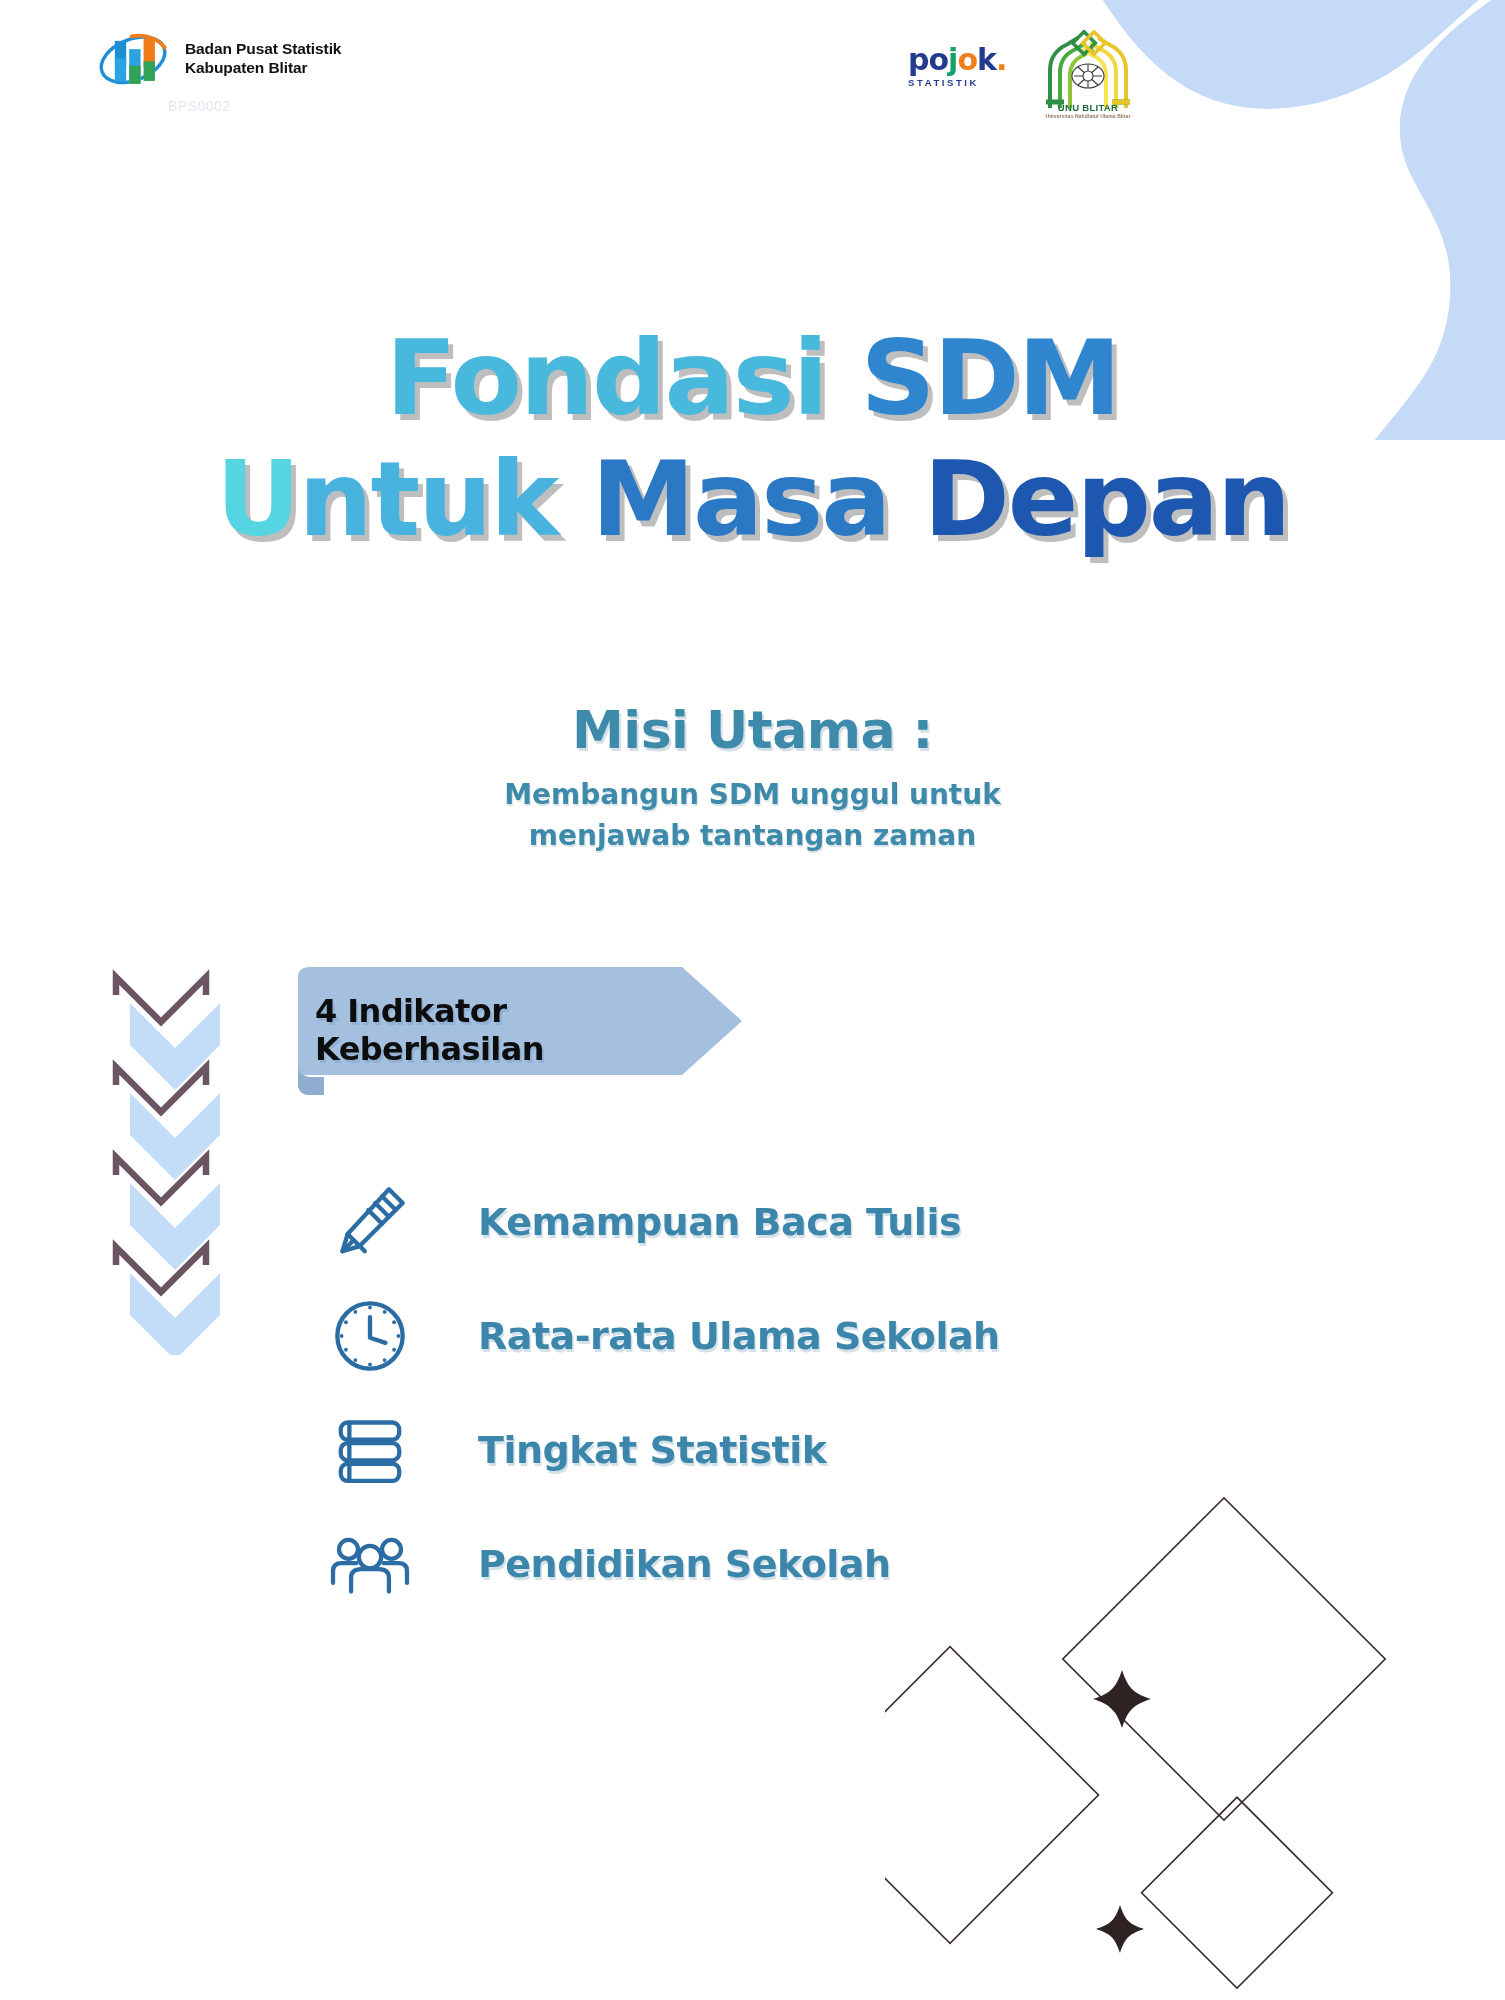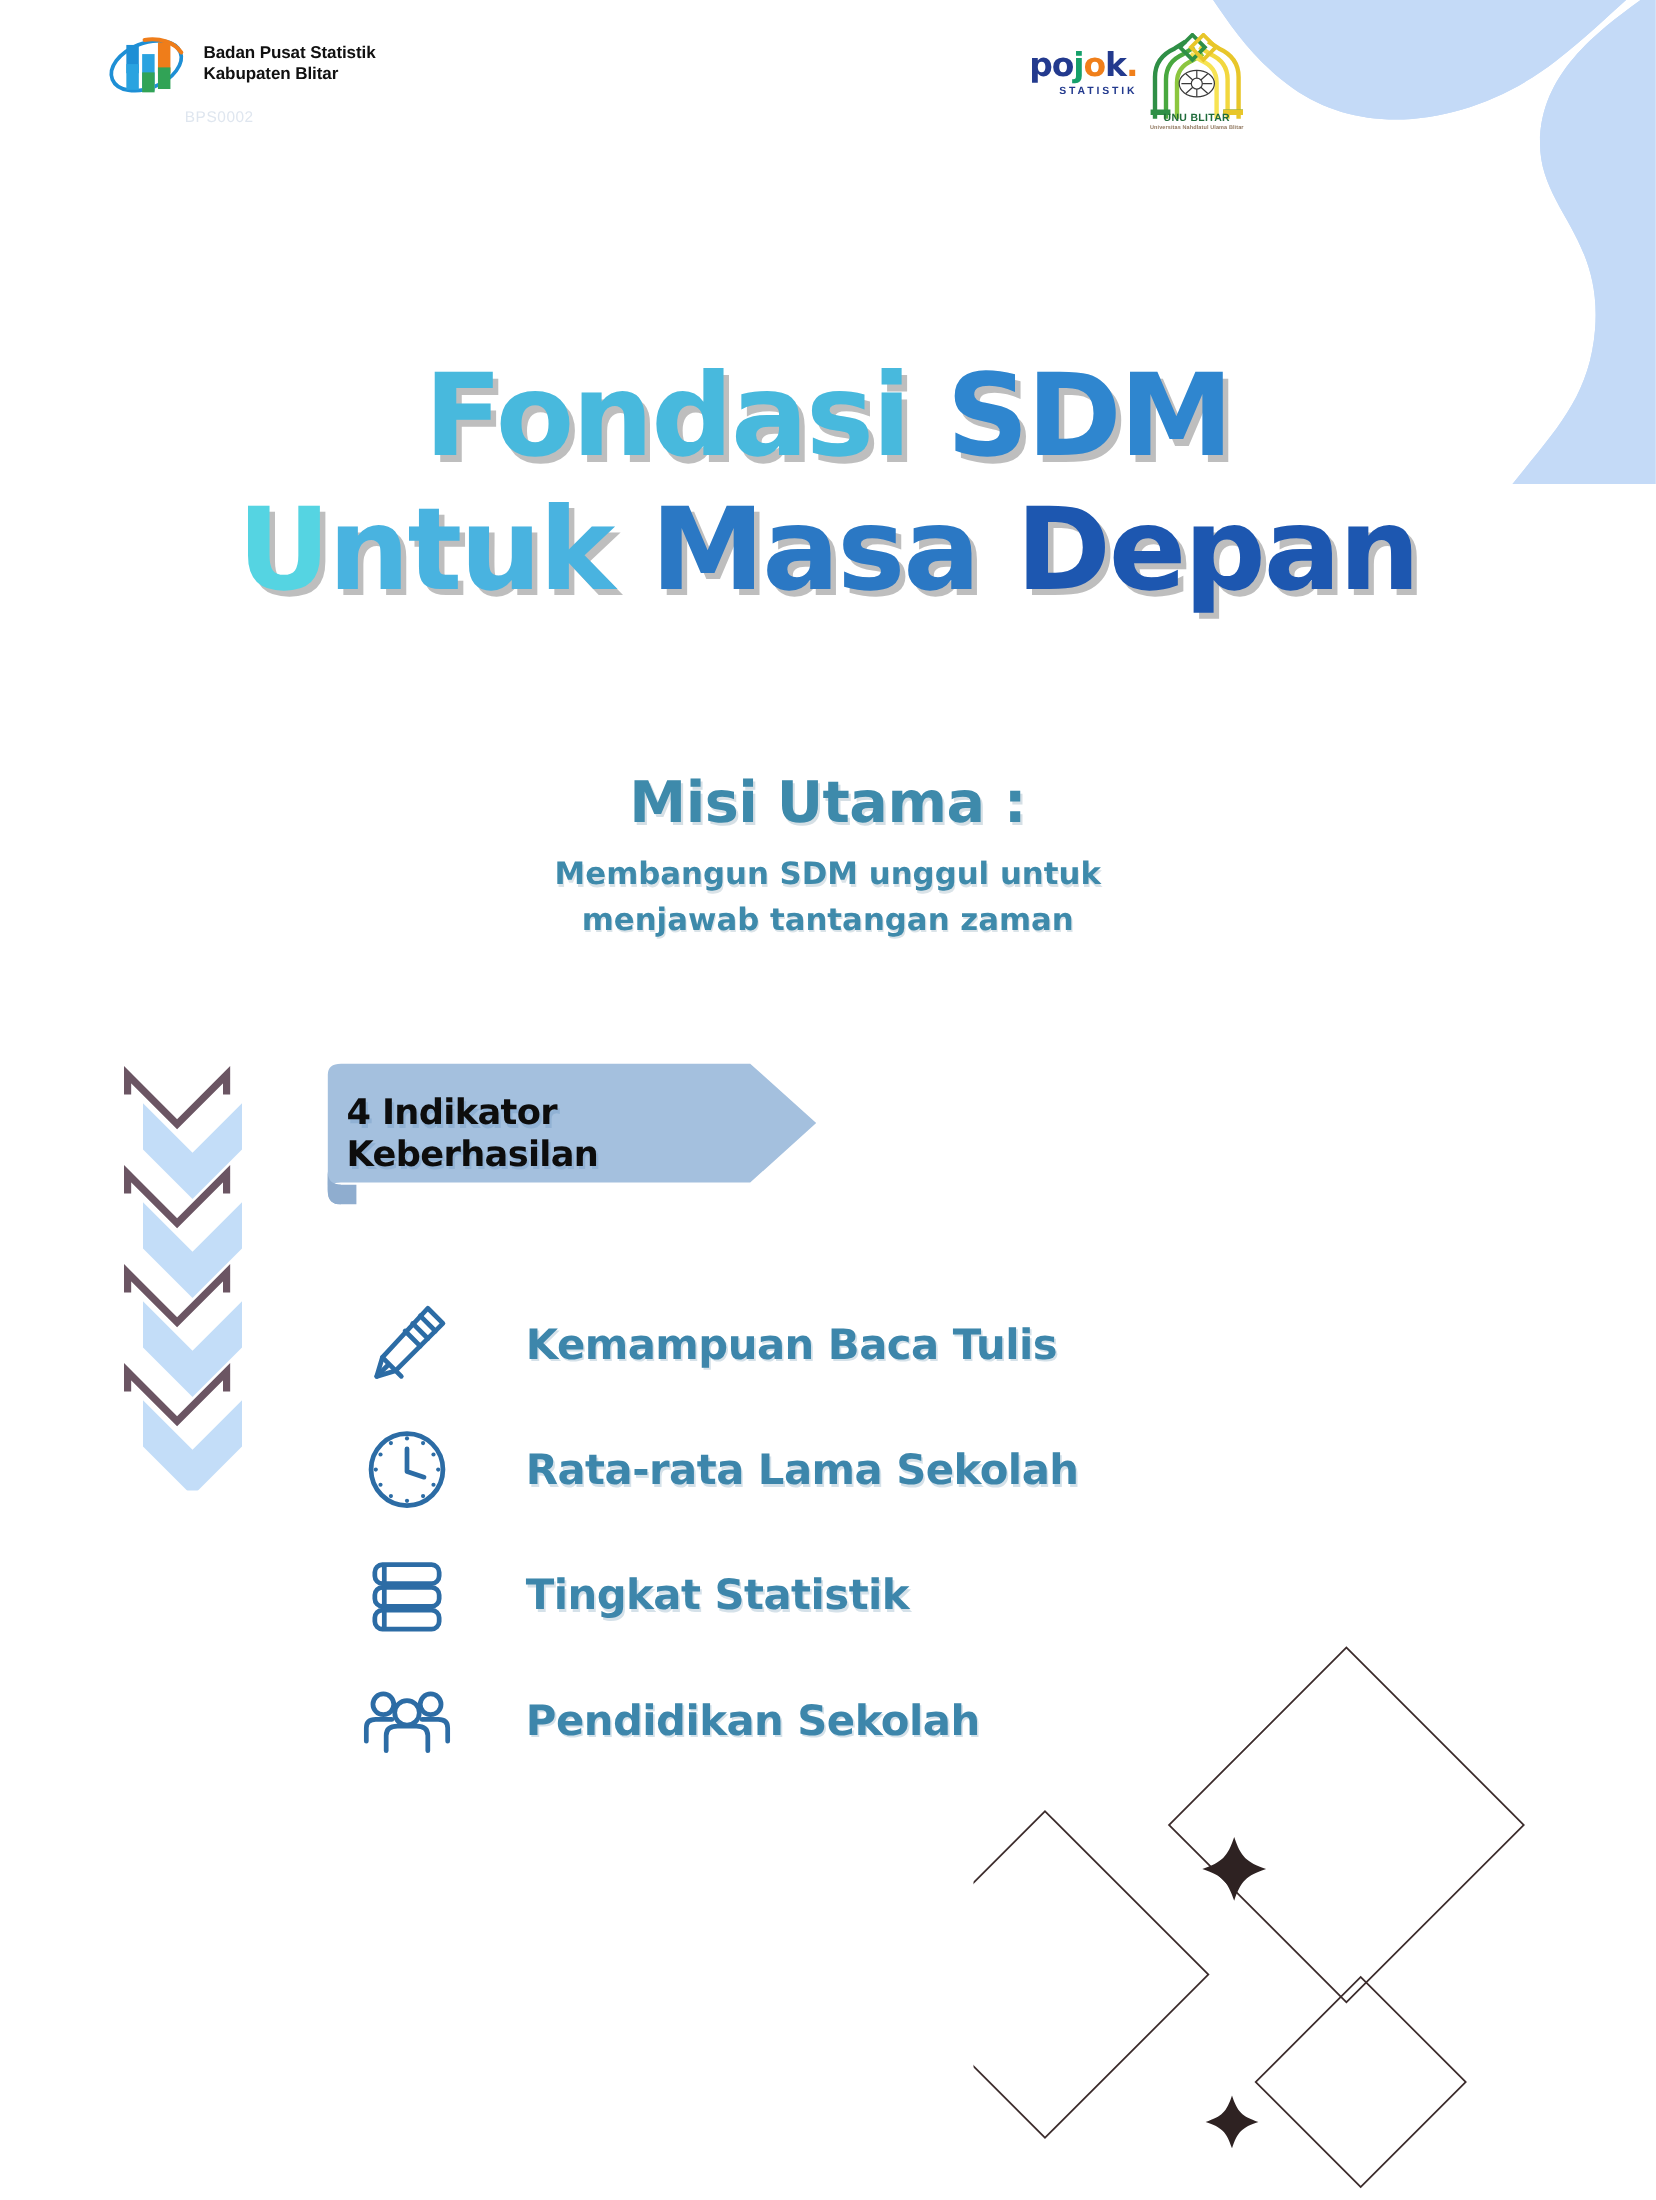--- a/index.html
+++ b/index.html
@@ -17,21 +17,21 @@
 
   
   .header { position:absolute; top:0; left:0; width:1505px; height:130px; z-index:5; }
 
   .bps-logo { position:absolute; left:95px; top:28px; display:flex; align-items:center; gap:14px; }
   .bps-mark { width:76px; height:62px; flex:none; }
   .bps-text { font-size:15.5px; font-weight:bold; line-height:1.22; color:#111; letter-spacing:-0.1px; }
 
   .ghost-text { position:absolute; left:168px; top:98px; font-size:14px; color:#dfe6ef; letter-spacing:0.5px; }
 
-  .pojok-logo { position:absolute; left:908px; top:46px; width:112px; text-align:right;margin-left:14px; }
+  .pojok-logo { position:absolute; left:908px; top:46px; width:112px; text-align:left; }
   .pojok-word { font-size:30px; font-weight:bold; line-height:0.95; letter-spacing:-1px; font-family:"DejaVu Sans", sans-serif; }
   .pj-p,.pj-o1,.pj-k { color:#233a8e; }
   .pj-j { color:#16a06a; }
   .pj-o2 { color:#f07f1a; }
   .pj-dot { color:#f07f1a; }
   .pojok-sub { font-size:9.5px; font-weight:bold; letter-spacing:2.6px; color:#233a8e; margin-top:2px; }
 
   .unu-logo { position:absolute; left:1032px; top:30px; width:112px; height:92px; }
   .unu-name { position:absolute; left:0; top:72px; width:112px; text-align:center;
               font-size:9.5px; font-weight:bold; color:#1f6b3a; letter-spacing:0.3px; }
@@ -227,21 +227,21 @@
           <circle cx="50" cy="83" r="2.2"></circle>
             <circle cx="33" cy="78" r="2.2"></circle>
           <circle cx="22" cy="66" r="2.2"></circle>
             <circle cx="17" cy="50" r="2.2"></circle>
           <circle cx="22" cy="34" r="2.2"></circle>
             <circle cx="33" cy="22" r="2.2"></circle>
         </g>
         <path d="M50,28 L50,52 L68,58" fill="none" stroke="#2c6ca5" stroke-width="5" stroke-linecap="round" stroke-linejoin="round"></path>
       </svg>
     </div>
-    <div class="ind-label">Rata-rata Lama Sekolah</div>
+    <div class="ind-label">Rata-rata Ulama Sekolah</div>
   </div>
 
   <div class="ind-row">
     <div class="ind-icon">
       <svg width="86" height="86" viewBox="0 0 100 100">
         <g fill="none" stroke="#2c6ca5" stroke-width="5">
           <rect x="16" y="18" width="68" height="20" rx="8"></rect>
           <rect x="16" y="42" width="68" height="20" rx="8"></rect>
           <rect x="16" y="66" width="68" height="20" rx="8"></rect>
           <path d="M26,18 L26,38 M26,42 L26,62 M26,66 L26,86"></path>

